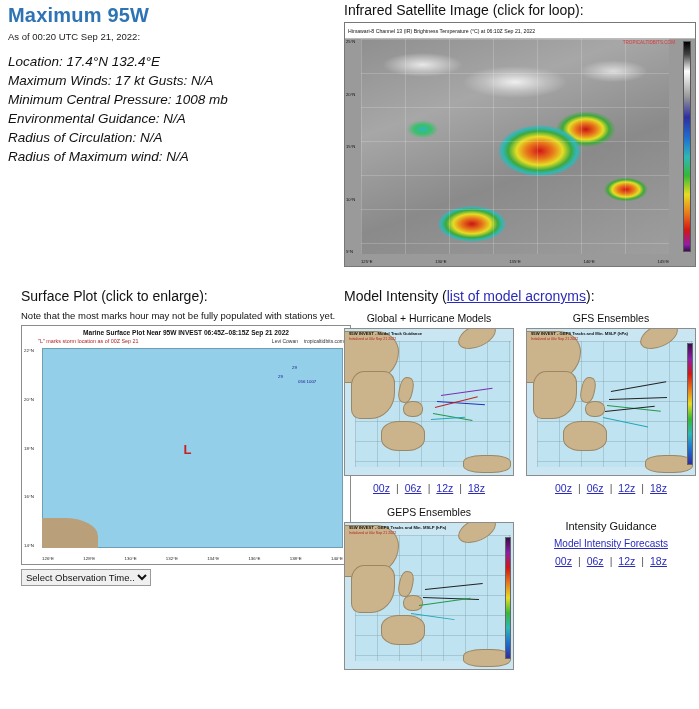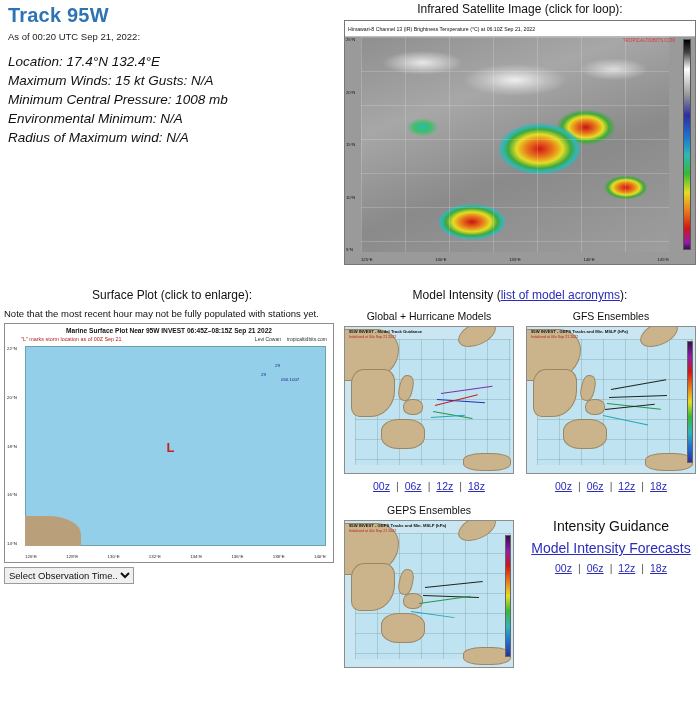--- a/index.html
+++ b/index.html
@@ -18,21 +18,21 @@
   .storm-title {
     font-size: 20px; color: #2e74b5; font-weight: bold;
     letter-spacing: .2px; margin: 0 0 4px 2px;
   }
   .storm-asof { font-size: 9.5px; color: #222; margin: 0 0 10px 2px; }
   .storm-facts { margin: 0 0 0 2px; font-style: italic; }
   .storm-facts div { font-size: 13.5px; line-height: 19px; color: #111; }
 
   
   .caption {
-    font-size: 12px; text-align: center; color: #111;
+    font-size: 14px; text-align: left; color: #111;
   }
   .caption a { color: #2b2bbb; text-decoration: underline; }
 
   
   .ir-wrap { position: absolute; left: 344px; top: 2px; width: 352px; }
   .ir-img {
     position: relative; margin-top: 4px;
     width: 352px; height: 245px;
     background: #9a9a9a; border: 1px solid #777; overflow: hidden;
   }
@@ -72,21 +72,21 @@
       #000 0%, #444 6%, #fff 14%, #9a9a9a 26%, #2f2f9f 36%,
       #1f6fd0 46%, #2fb7b7 55%, #36b836 64%, #e5dd25 73%,
       #e8791b 82%, #d21616 90%, #8e1fa8 97%, #3a0d4a 100%);
     border: 1px solid #555;
   }
   .ir-xlabels, .ir-ylabels { position: absolute; font-size: 4.2px; color: #111; }
   .ir-xlabels { left: 16px; right: 26px; bottom: 2px; display: flex; justify-content: space-between; }
   .ir-ylabels { left: 1px; top: 16px; bottom: 12px; display: flex; flex-direction: column; justify-content: space-between; }
 
   
-  .sfc-wrap { position: absolute; left: 4px; top: 288px; width: 336px; }
+  .sfc-wrap { position: absolute; left: 21px; top: 288px; width: 336px; }
   .sfc-note { margin-top: 6px; font-size: 9.5px; color: #111; }
   .sfc-box {
     margin-top: 4px; position: relative;
     width: 330px; height: 240px;
     background: #ffffff; border: 1px solid #8c8c8c;
   }
   .sfc-title {
     position: absolute; top: 3px; left: 0; right: 0; text-align: center;
     font-size: 6.6px; color: #111; font-weight: bold;
   }
@@ -177,39 +177,40 @@
     border: .5px solid #666;
   }
   .hour-links {
     margin-top: 6px; display: flex; justify-content: center; gap: 6px;
     font-size: 10.5px;
   }
   .hour-links a { color: #2b2bbb; text-decoration: underline; text-align: center; }
   .hour-links .sep { color: #555; text-decoration: none; }
 
   .ig-wrap { width: 170px; margin-top: 14px; }
-  .ig-head { font-size: 14px; text-align: center; color: #111; }
-  .ig-link { margin-top: 6px; text-align: center; font-size: 14px; }
+  .ig-head { font-size: 11px; text-align: center; color: #111; }
+  .ig-link { margin-top: 6px; text-align: center; font-size: 10px; }
   .ig-link a { color: #2b2bbb; text-decoration: underline; }
 
   .mf-lower { display: flex; justify-content: space-between; margin-top: 12px; }
 </style>
 </head>
 <body>
 
 <div class="page">
 
   <div class="storm-panel">
-    <div class="storm-title">Track 95W</div>
+    <div class="storm-title">Maximum 95W</div>
     <div class="storm-asof">As of 00:20 UTC Sep 21, 2022:</div>
     <div class="storm-facts">
       <div>Location: 17.4°N 132.4°E</div>
-      <div>Maximum Winds: 15 kt  Gusts: N/A</div>
+      <div>Maximum Winds: 17 kt  Gusts: N/A</div>
       <div>Minimum Central Pressure: 1008 mb</div>
-      <div>Environmental Minimum: N/A</div>
+      <div>Environmental Guidance: N/A</div>
+      <div>Radius of Circulation: N/A</div>
       <div>Radius of Maximum wind: N/A</div>
     </div>
   </div>
 
   <div class="ir-wrap">
     <div class="caption">Infrared Satellite Image (click for loop):</div>
     <div class="ir-img">
       <div class="ir-head">Himawari-8 Channel 13 (IR) Brightness Temperature (°C) at 06:10Z Sep 21, 2022</div>
       <div class="ir-credit">TROPICALTIDBITS.COM</div>
       <div class="ir-field">
@@ -228,21 +229,21 @@
         <span>130°E</span>
         <span>135°E</span>
         <span>140°E</span>
         <span>145°E</span>
       </div>
     </div>
   </div>
 
   <div class="sfc-wrap">
     <div class="caption">Surface Plot (click to enlarge):</div>
-    <div class="sfc-note">Note that the most recent hour may not be fully populated with stations yet.</div>
+    <div class="sfc-note">Note that the most marks hour may not be fully populated with stations yet.</div>
     <div class="sfc-box">
       <div class="sfc-title">Marine Surface Plot Near 95W INVEST 06:45Z–08:15Z Sep 21 2022</div>
       <div class="sfc-sub">"L" marks storm location as of 00Z Sep 21</div>
       <div class="sfc-credit1">Levi Cowan</div>
       <div class="sfc-credit2">tropicaltidbits.com</div>
       <div class="sfc-map">
         <div class="sfc-land"></div>
         <div class="sfc-L">L</div>
         <div class="sfc-station">
           <span class="s1">29</span>

